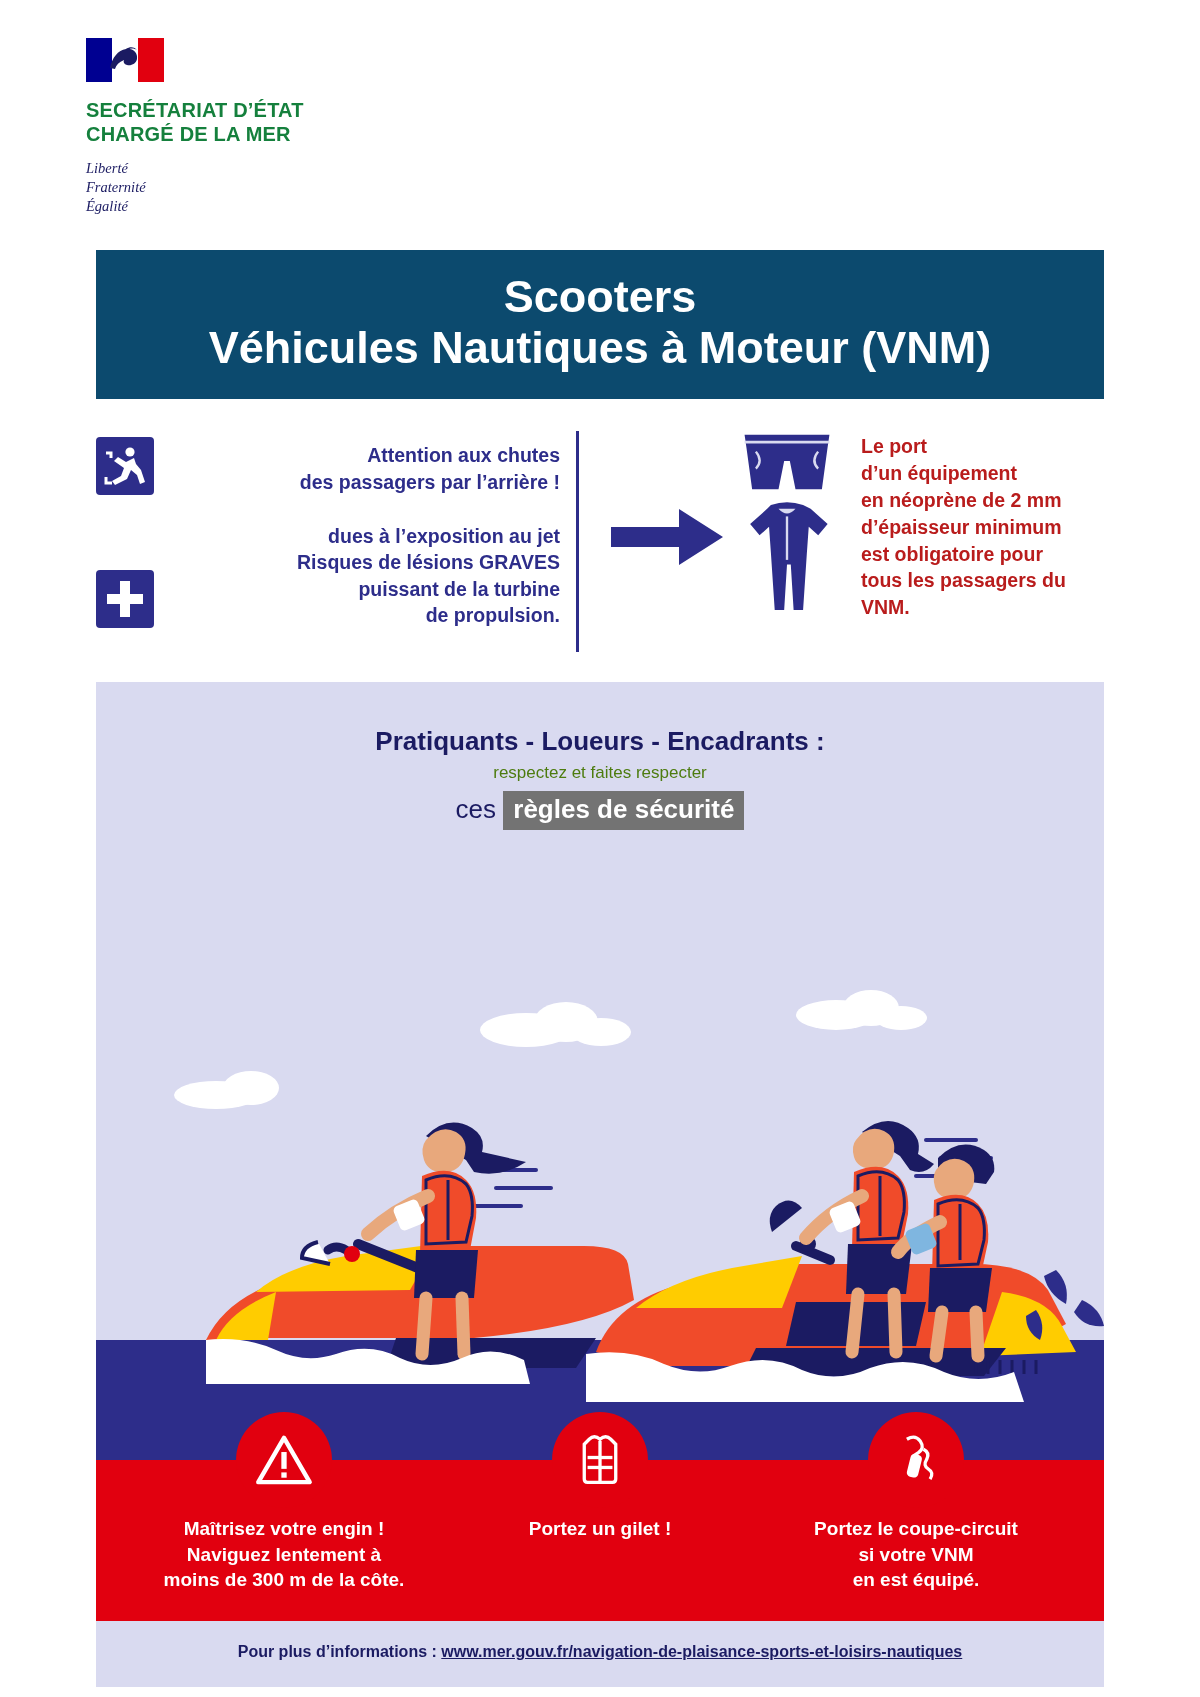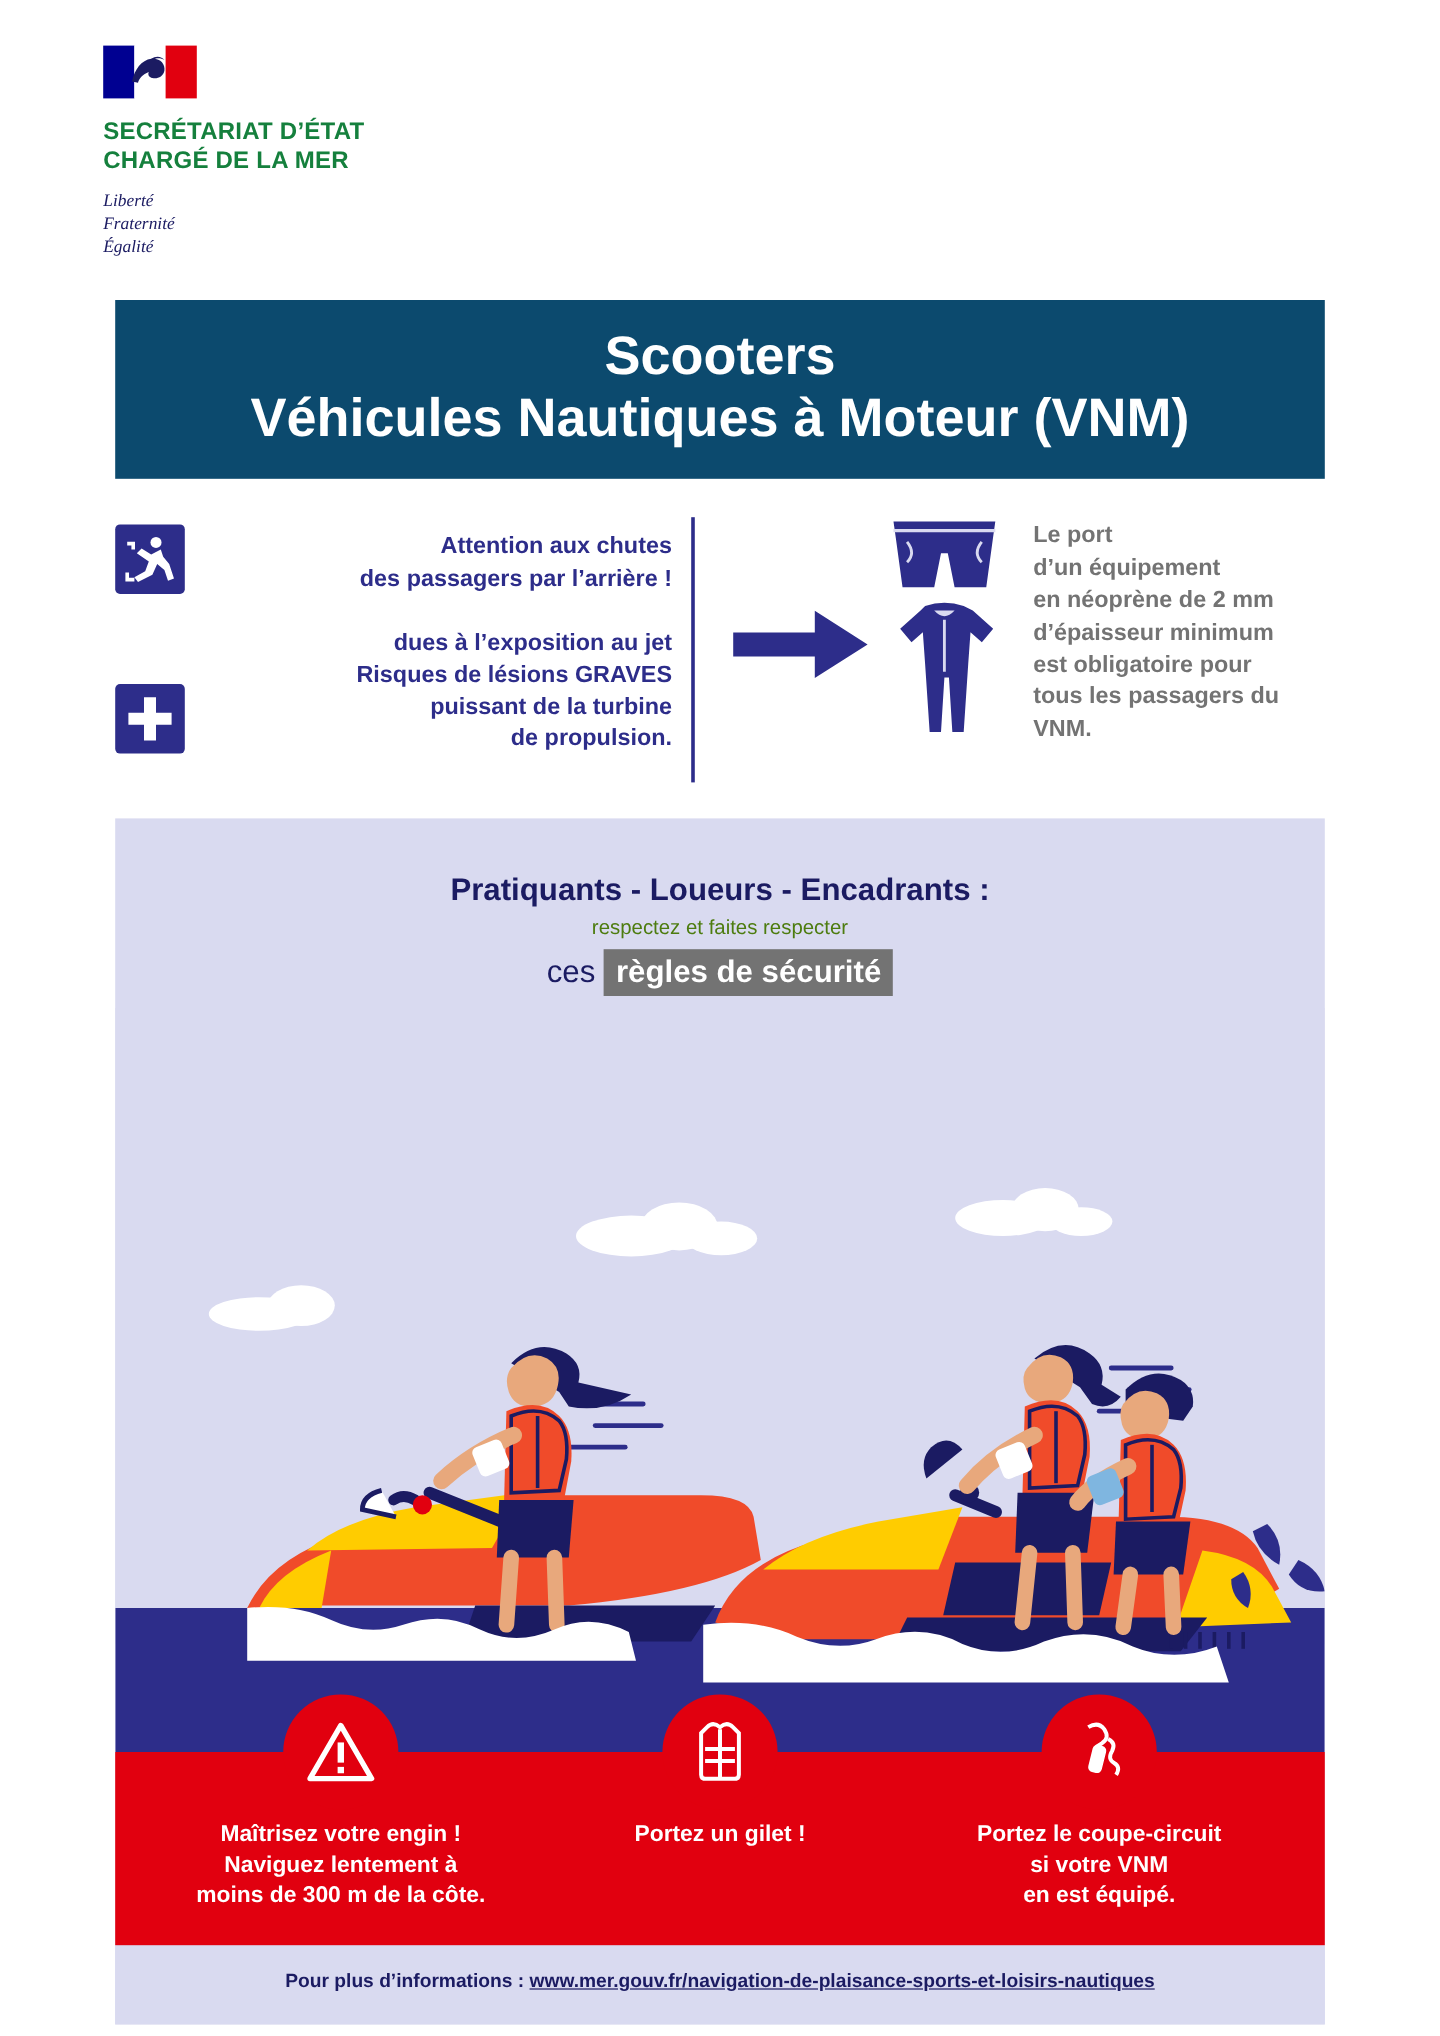--- a/index.html
+++ b/index.html
@@ -147,21 +147,21 @@
     flex: 0 0 120px;
     margin-right: 14px;
     display: flex;
     flex-direction: column;
     align-items: center;
   }
   .equip-text {
     font-size: 19.5px;
     font-weight: bold;
     line-height: 1.38;
-    color: #737373;
+    color: #b91c1c;
     padding-top: 4px;
   }
 
   
   .panel {
     margin: 28px 96px 0 96px;
     background: #d9daf0;
     position: relative;
   }
   .panel-head {

